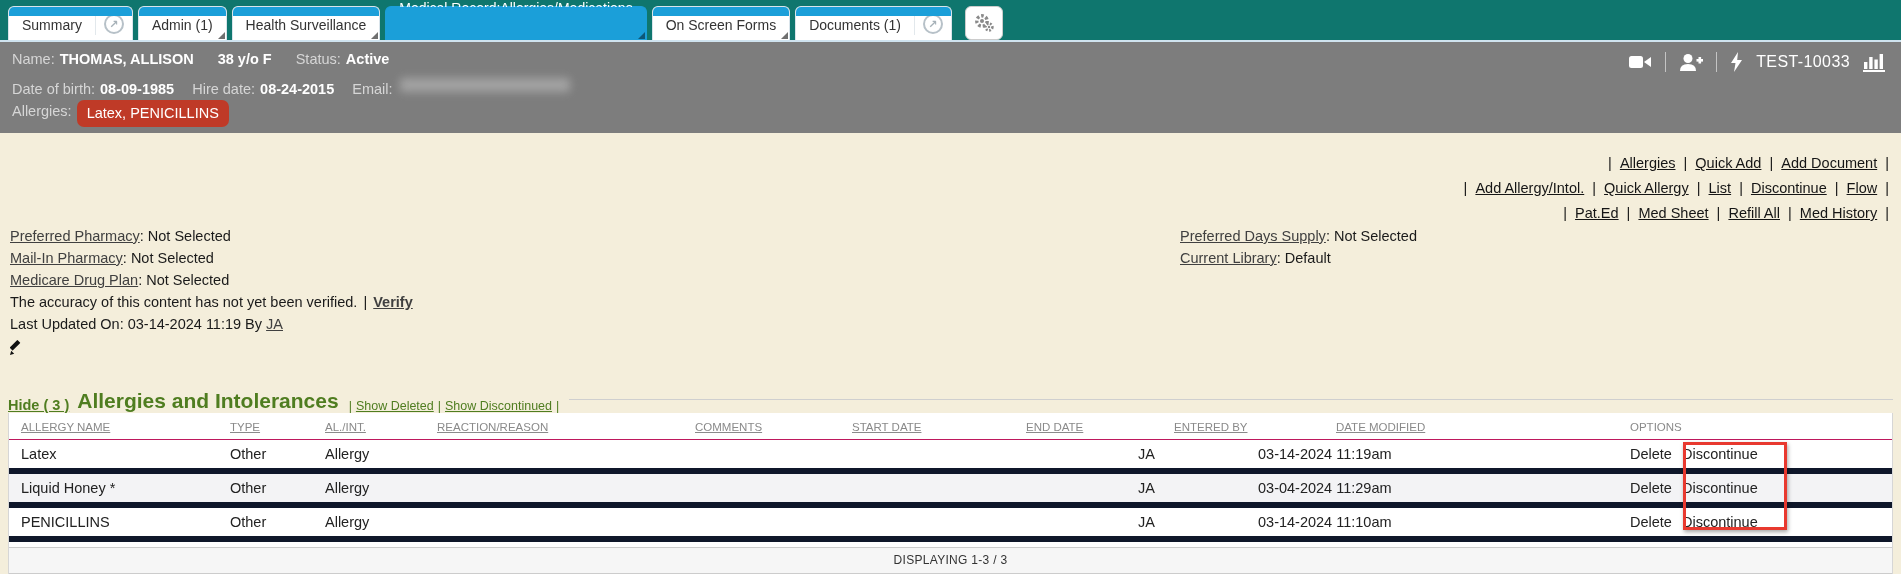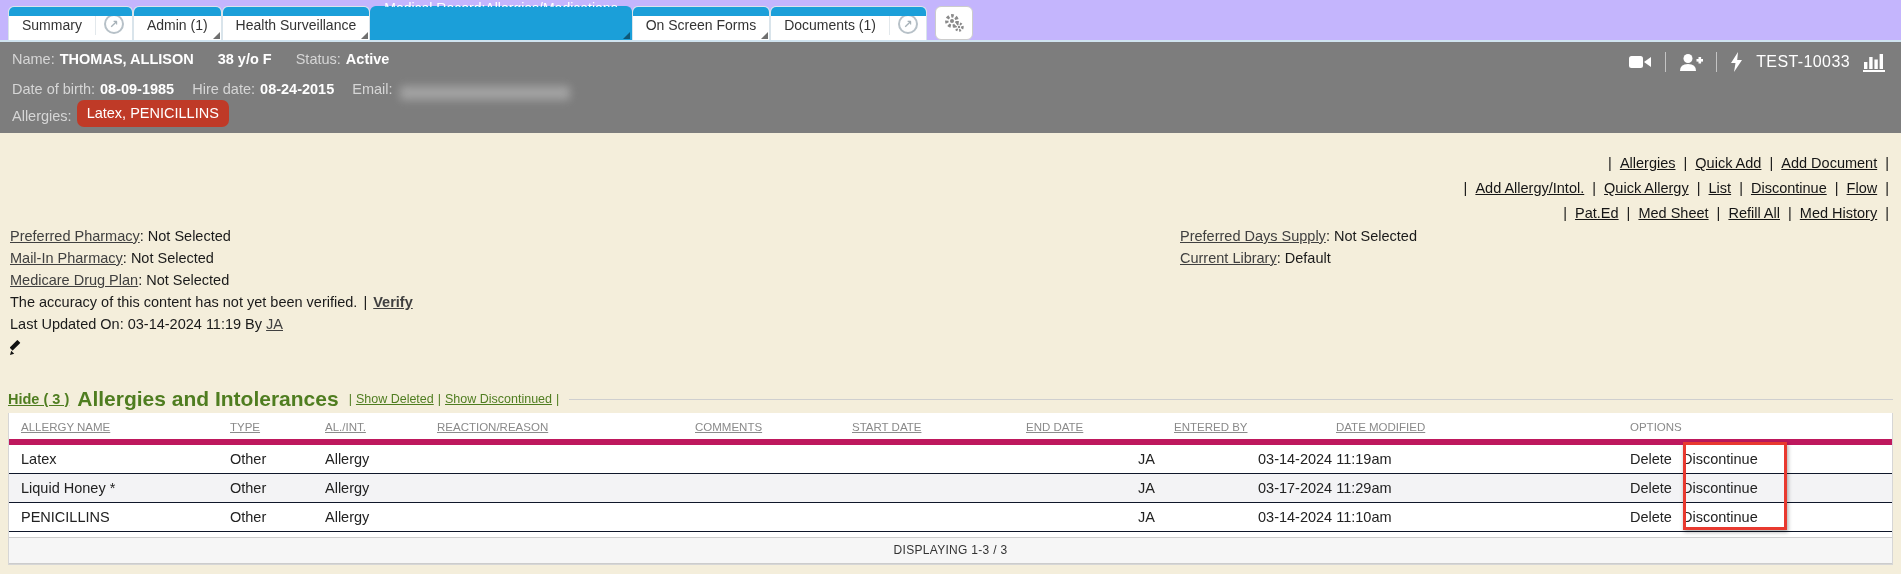--- a/index.html
+++ b/index.html
@@ -11,22 +11,22 @@
     --hl-red:#e8392f;
   }
   *{box-sizing:border-box;margin:0;padding:0}
   body{
     width:1901px;height:574px;overflow:hidden;
     font-family:"Liberation Sans","DejaVu Sans",sans-serif;
     background:var(--beige);color:#1a1a1a;position:relative;
   }
   
   .tabbar{
-    background:#c4b5fd;height:42px;display:flex;align-items:flex-end;
-    padding-left:8px;border-bottom:2px solid #cfe3ef;
+    background:#0f766e;height:42px;display:flex;align-items:flex-end;
+    padding-left:8px;gap:5px;border-bottom:2px solid #cfe3ef;
   }
   .tab{
     position:relative;height:34px;border-radius:6px 6px 0 0;
     background:#fff;border:1px solid #d9e4eb;border-bottom:none;
     display:flex;align-items:flex-end;cursor:pointer;
   }
   .tab::before{
     content:"";position:absolute;top:0;left:0;right:0;height:9px;
     background:var(--blue);border-radius:5px 5px 0 0;
   }
@@ -43,21 +43,21 @@
     width:20px;height:20px;border:2px solid #b7c1c8;border-radius:50%;
     display:flex;align-items:center;justify-content:center;
     color:#a6b1b8;font-size:11px;font-weight:bold;margin:0 8px 6px 8px;
   }
   .gear-btn{
     width:38px;height:34px;border:1px solid #ccc;border-radius:6px;background:#fff;
     display:flex;align-items:center;justify-content:center;margin-left:8px;cursor:pointer;
   }
   
   .banner{background:var(--gray);padding:6px 12px 5px;position:relative;height:91px}
-  .b-row{display:flex;align-items:flex-end;font-size:14.5px;line-height:22px}
+  .b-row{display:flex;align-items:flex-start;font-size:14.5px;line-height:22px}
   .lbl{color:#d6d6d6;margin-right:5px}
   .val{color:#fff;font-weight:bold}
   .sp24{width:24px}.sp18{width:18px}
   .badge{
     background:var(--red);color:#fff;padding:2px 10px 3px;border-radius:7px;
     font-size:14.5px;display:inline-block;
   }
   .blurred{
     display:inline-block;width:170px;height:14px;margin-left:2px;
     background:#a9a9a9;border-radius:3px;filter:blur(4px);opacity:.85;
@@ -74,40 +74,40 @@
   .actions a{color:#151515;text-decoration:underline;cursor:pointer;margin:0 2px}
   .psep{color:#151515;margin:0 2px}
   .info{position:absolute;left:10px;top:92px;font-size:14.5px;line-height:22px}
   .info a,.supply a{color:#404040;text-decoration:underline;cursor:pointer}
   .verify{font-weight:bold;text-decoration:underline;color:#111;cursor:pointer}
   .ulink{text-decoration:underline;cursor:pointer;color:#151515}
   .supply{position:absolute;left:1180px;top:92px;font-size:14.5px;line-height:22px}
   .pencil{margin-top:5px;cursor:pointer;display:inline-block}
   
   .alsec{position:absolute;left:8px;right:8px;top:252px}
-  .legend-row{display:flex;align-items:center;height:28px}
+  .legend-row{display:flex;align-items:flex-end;height:28px}
   .hide-link{color:var(--green);font-weight:bold;text-decoration:underline;font-size:14.5px;cursor:pointer}
   .sec-title{color:var(--green);font-weight:bold;font-size:21px;margin:0 6px 0 8px;white-space:nowrap}
   .show-link{color:var(--green);text-decoration:underline;font-size:12.5px;cursor:pointer}
   .gsep{color:var(--green);font-size:12.5px;margin:0 4px}
   .legend-line{flex:1;border-top:1px solid #cfcfcf;margin-left:6px;align-self:center}
   .box{
     border:1px solid #d6d6d6;border-top:none;background:#fff;position:relative;
   }
   table{width:100%;border-collapse:collapse;font-size:14.5px;color:#222;table-layout:fixed}
   thead th{
     font-size:11.5px;color:#8a8a8a;text-align:left;font-weight:normal;
-    padding:8px 0 6px 12px;text-decoration:underline;border-bottom:6px solid #be185d;white-space:nowrap;
+    padding:8px 0 6px 12px;text-decoration:underline;border-bottom:1px solid #be185d;white-space:nowrap;
     cursor:pointer;
   }
   thead th.no-ul{text-decoration:none;cursor:default}
   thead th.ind40{padding-left:48px}
   thead th.ind90{padding-left:90px}
   thead th.ind84{padding-left:84px}
-  tbody td{padding:6px 0 6px 12px;border-bottom:1px solid #0f172a;white-space:nowrap;overflow:hidden}
+  tbody td{padding:6px 0 6px 12px;border-bottom:6px solid #0f172a;white-space:nowrap;overflow:hidden}
   tbody tr:nth-child(2){background:#f3f3f5}
   .opt-cell{padding-left:84px !important}
   .opt-link{cursor:pointer;color:#222;margin-right:6px}
   .red-box{
     position:absolute;left:1674px;top:29px;width:104px;height:88px;
     border:3px solid var(--hl-red);box-shadow:1px 2px 4px rgba(0,0,0,.35);
     pointer-events:none;z-index:5;
   }
   .footer-band{
     margin-top:5px;border-top:1px solid #ccc;border-bottom:1px solid #ccc;background:#f6f6f6;
@@ -348,21 +348,21 @@
           </tr>
           <tr>
             <td>Liquid Honey *</td>
             <td>Other</td>
             <td>Allergy</td>
             <td></td>
             <td></td>
             <td></td>
             <td></td>
             <td>JA</td>
-            <td>03-17-2024 11:29am</td>
+            <td>03-04-2024 11:29am</td>
             <td class="opt-cell">
               <a class="opt-link">Delete</a>
               <a class="opt-link">Discontinue</a>
             </td>
           </tr>
           <tr>
             <td>PENICILLINS</td>
             <td>Other</td>
             <td>Allergy</td>
             <td></td>

